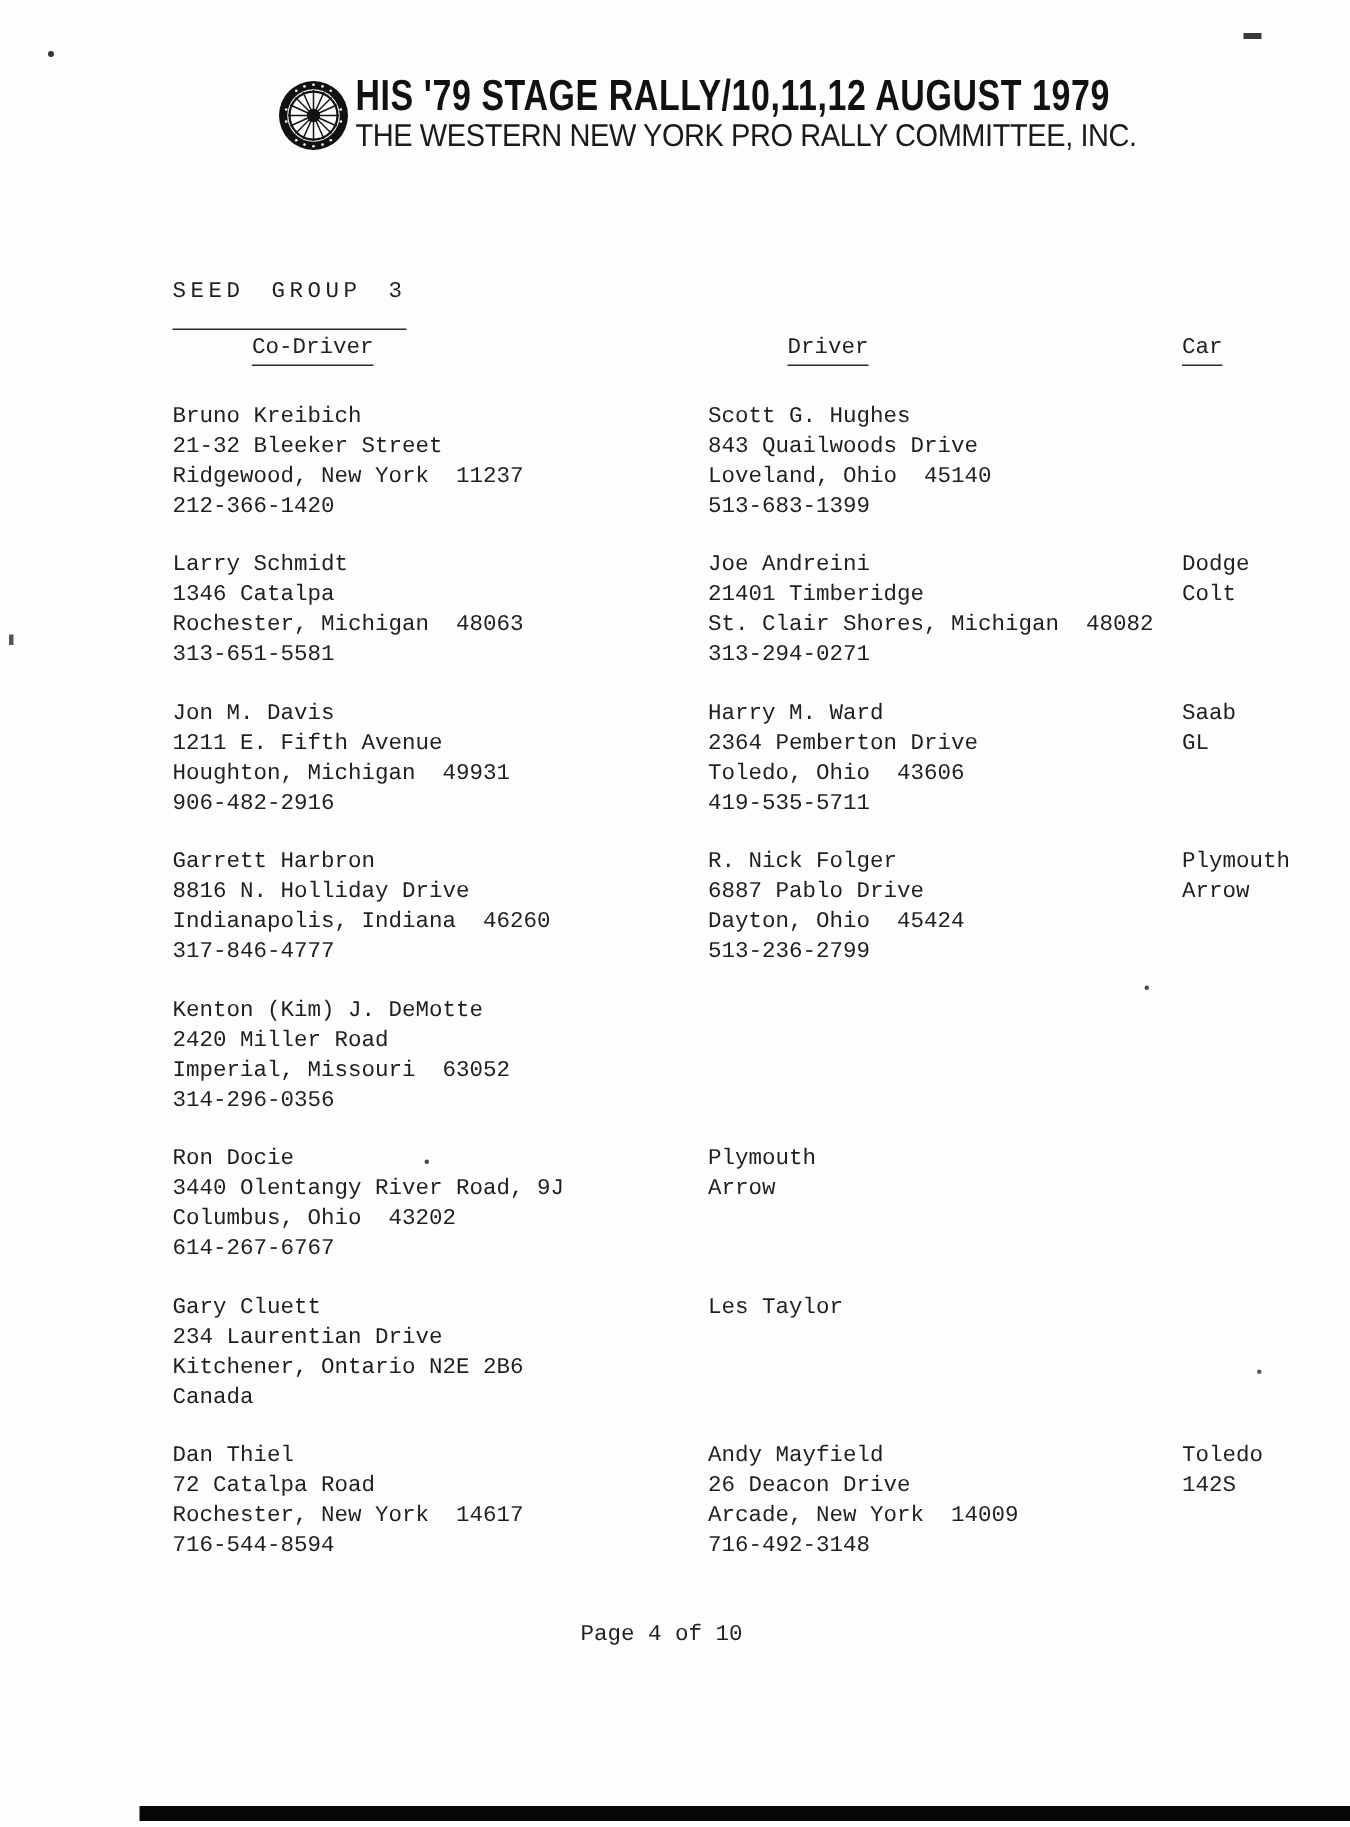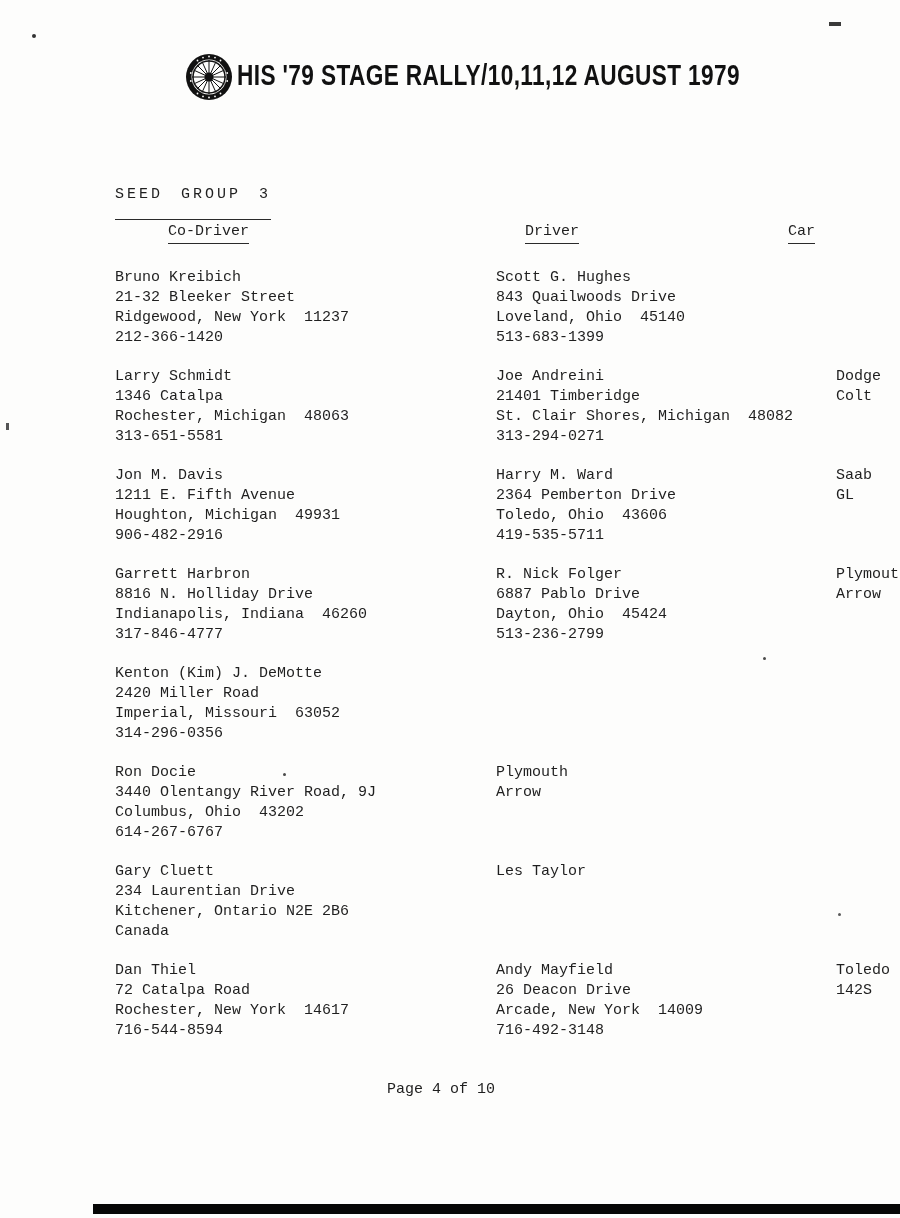--- a/index.html
+++ b/index.html
@@ -28,21 +28,21 @@
     position:absolute; left:115px; top:186px;
     font-size:15px; letter-spacing:3px; word-spacing:6px;
     border-bottom:1.5px solid #2a2a2a; padding-bottom:16px; white-space:nowrap;
   }
   
   .listing { position:absolute; left:115px; top:222px; width:785px; }
   .grid-row { display:grid; grid-template-columns:357px 316px 1fr; }
   .col-head-row { margin-bottom:24px; font-size:15px; line-height:20px; }
   .col-head-row .pad { padding-left:53px; }
   .col-head { display:inline-block; border-bottom:1.2px solid #2a2a2a; padding-bottom:1px; }
-  .entry { margin-bottom:19px; min-height:80px;gap:24px; }
+  .entry { margin-bottom:19px; min-height:80px; }
   .cell { white-space:pre; font-size:15px; line-height:20px; }
   
   .footer { position:absolute; left:387px; top:1081px; font-size:15px; white-space:pre; }
   
   .artifact { position:absolute; background:#151515; }
   .speck { border-radius:50%; }
 </style>
 </head>
 <body>
 
@@ -78,20 +78,21 @@
             <circle cx="13.5" cy="43.5" r="0.9"></circle>
           <circle cx="6.8" cy="23" r="0.9"></circle>
             <circle cx="43.2" cy="23" r="0.9"></circle>
           <circle cx="6.8" cy="31" r="0.9"></circle>
             <circle cx="43.2" cy="31" r="0.9"></circle>
         </g>
       </svg>
     </div>
     <div class="titles">
       <div><span class="title-line">HIS '79 STAGE RALLY/10,11,12 AUGUST 1979</span></div>
+      <div><span class="subtitle-line">THE WESTERN NEW YORK PRO RALLY COMMITTEE, INC.</span></div>
     </div>
   </div>
 
   <div class="seed-group">SEED GROUP 3</div>
 
   <div class="listing">
     <div class="grid-row col-head-row">
       <div class="pad"><span class="col-head">Co-Driver</span></div>
       <div class="pad"><span class="col-head">Driver</span></div>
       <div><span class="col-head">Car</span></div>

